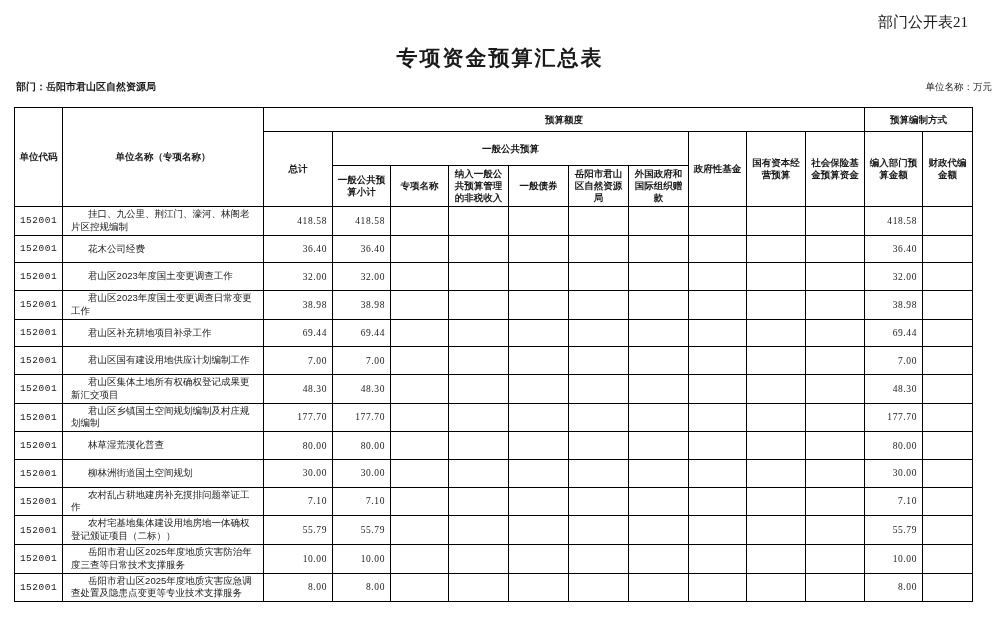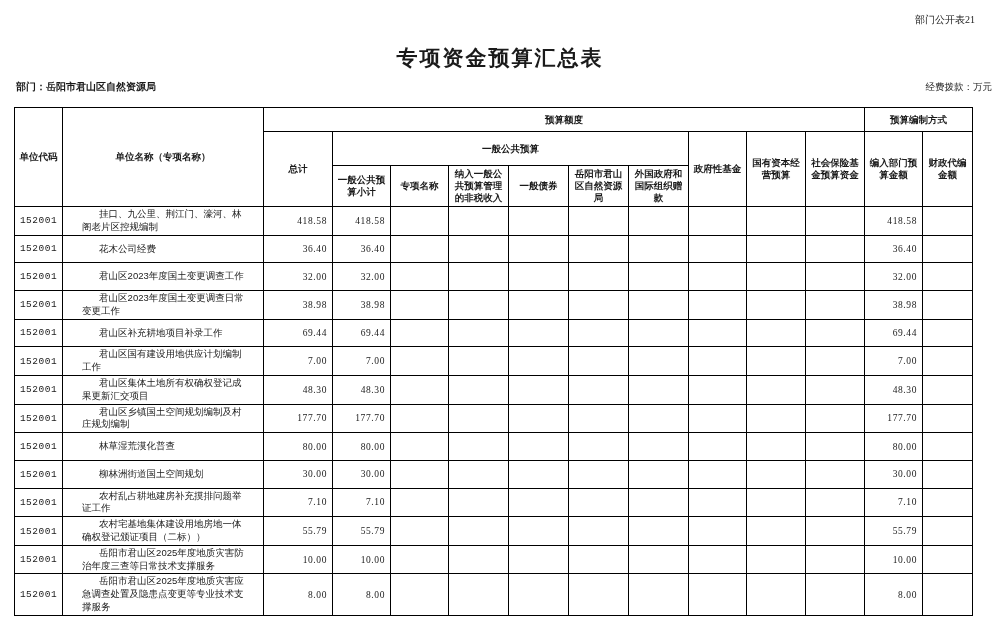--- a/index.html
+++ b/index.html
@@ -5,22 +5,22 @@
   * { margin: 0; padding: 0; box-sizing: border-box; }
   html, body { background: #ffffff; }
   body {
     width: 1000px; height: 635px;
     position: relative;
     font-family: "Liberation Sans", sans-serif;
     color: #1a1a1a;
     overflow: hidden;
   }
   .corner-label {
-    position: absolute; top: 13px; right: 25px;
-    font-size: 10px; font-family: "Liberation Serif", serif; margin-left: 15px;
+    position: absolute; top: 13px; right: 32px;
+    font-size: 15px; font-family: "Liberation Serif", serif; margin-left: 15px;
   }
   .page-title {
     position: absolute; top: 44px; left: 0; width: 100%;
     text-align: center;
     font-size: 21px; font-weight: 700; letter-spacing: 2px;
   }
   .meta-line {
     position: absolute; top: 80px; left: 16px; right: 8px;
     display: flex; justify-content: space-between; align-items: flex-end;
   }
@@ -47,41 +47,41 @@
   tr.hdr-r2 { height: 34px; }
   tr.hdr-r3 { height: 41px; }
   tr.data-row { height: 27.7px; }
   td.c-code {
     font-size: 9.5px; text-align: center;
     font-family: Liberation Mono, monospace;
     letter-spacing: 0.5px;
   }
   td.c-name {
     font-size: 9.5px; text-align: left; line-height: 1.35;
-    padding: 1px 19px;
+    padding: 1px 8px;
     word-break: break-all;
     text-indent: 1.8em;
   }
   td.c-num {
     font-size: 9.5px; text-align: right;
     padding-right: 5px;
     font-family: "Liberation Serif", serif;
     letter-spacing: 0.6px;
   }
 </style>
 </head>
 <body>
 
 <div class="corner-label">部门公开表21</div>
 
 <div class="page-title">专项资金预算汇总表</div>
 
 <div class="meta-line">
   <span class="dept-label">部门：岳阳市君山区自然资源局</span>
-  <span class="unit-label">经费拨款：万元</span>
+  <span class="unit-label">单位名称：万元</span>
 </div>
 
 <table class="budget">
   <colgroup>
     <col style="width:48px">
       <col style="width:201px">
       <col style="width:69px">
     <col style="width:58px">
       <col style="width:58px">
       <col style="width:60px">

